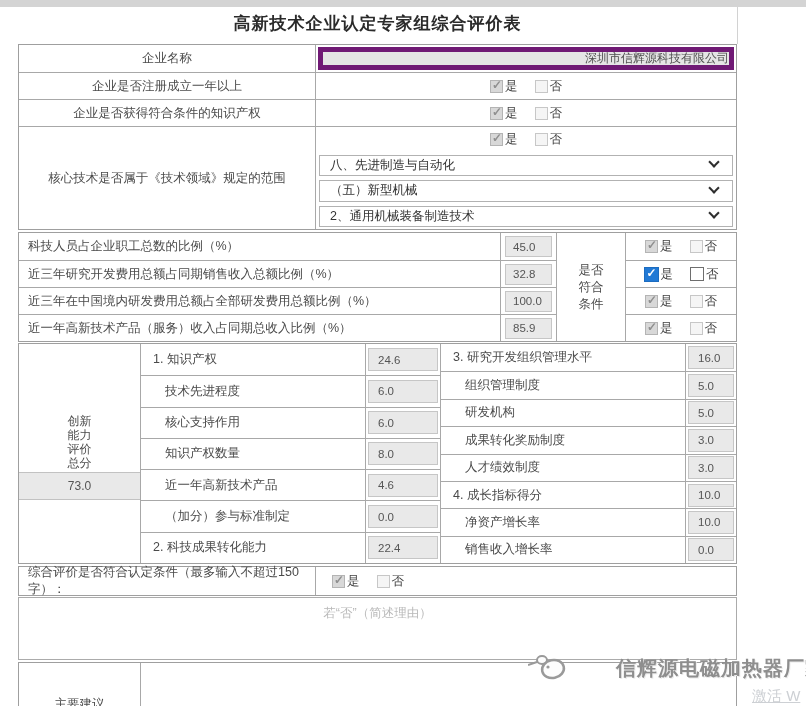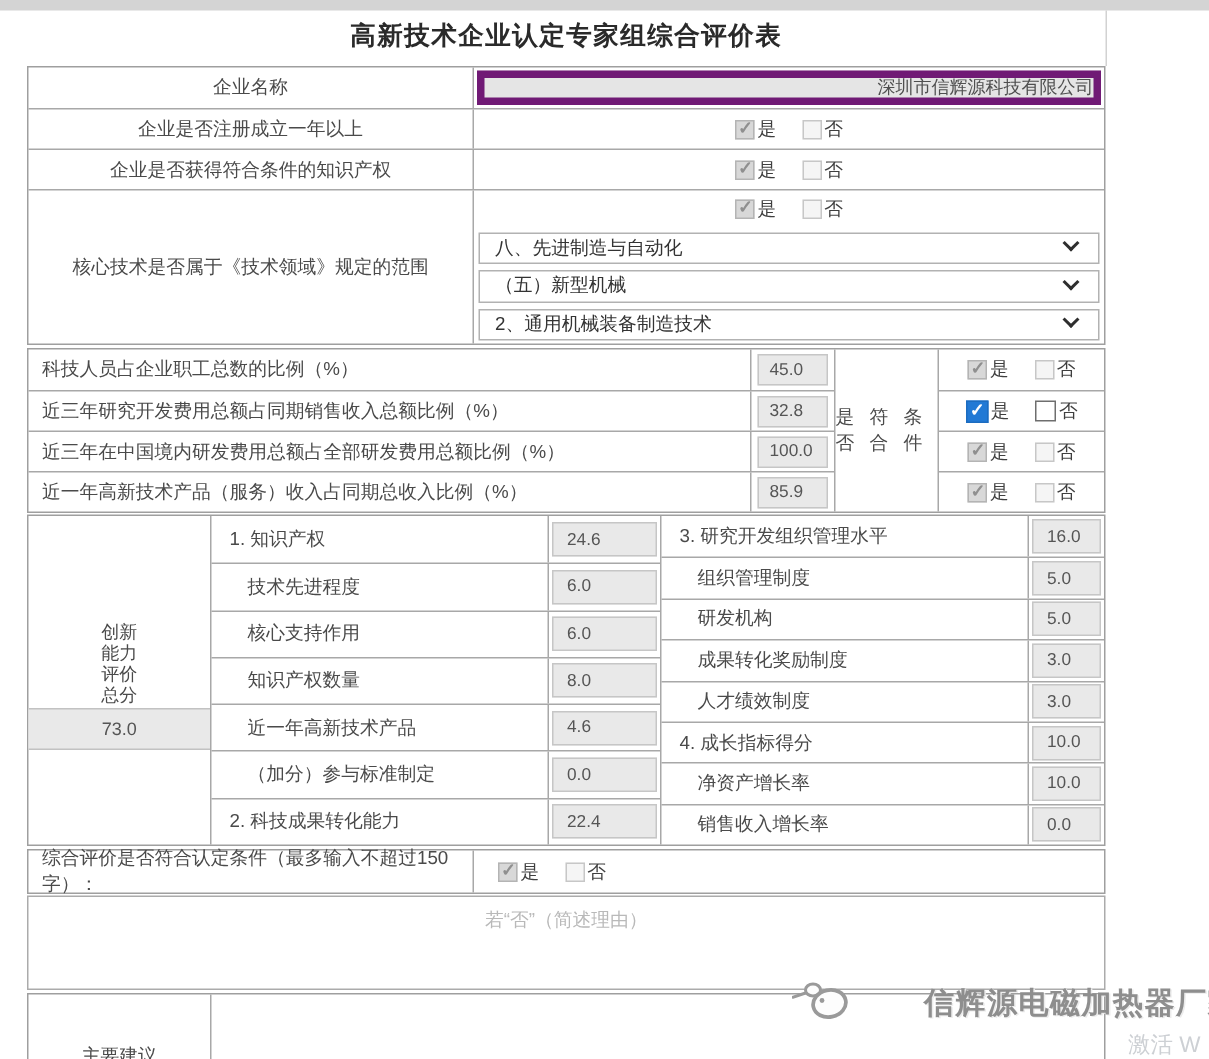--- a/index.html
+++ b/index.html
@@ -52,21 +52,21 @@
   .t2rows { position:absolute; left:0; top:0; bottom:0; width:538px; border-right:1px solid #a8a8a8;
             display:grid; grid-template-rows:repeat(4,1fr); }
   .t2r { display:flex; border-top:1px solid #a8a8a8; align-items:stretch; }
   .t2r:first-child { border-top:none; }
   .t2label { width:482px; border-right:1px solid #a8a8a8; padding-left:9px; font-size:12.5px;
              color:#4a4a4a; display:flex; align-items:center; flex-shrink:0; }
   .t2val { flex:1; display:flex; align-items:center; padding:0 4px; }
   .vbox { background:#e9e9e9; border:1px solid #c6c6c6; height:21px; display:flex; align-items:center;
           padding-left:7px; font-size:11.5px; color:#555; flex:1; }
   .t2merged { position:absolute; left:538px; top:0; bottom:0; width:69px; border-right:1px solid #a8a8a8;
-              display:flex; flex-direction:row; align-items:center; justify-content:center;
+              display:flex; flex-direction:column; align-items:center; justify-content:center;
               font-size:12.5px; color:#4a4a4a; line-height:17px; }
   .t2cbcol { position:absolute; left:607px; right:0; top:0; bottom:0; display:grid;
              grid-template-rows:repeat(4,1fr); }
   .t2cbr { display:flex; align-items:center; justify-content:center; border-top:1px solid #a8a8a8; }
   .t2cbr:first-child { border-top:none; }
 
   
   .t3 { top:343px; height:221px; }
   .t3left { position:absolute; left:0; top:0; bottom:0; width:122px; border-right:1px solid #a8a8a8; }
   .t3total-label { position:absolute; top:70px; left:0; right:0; text-align:center; font-size:12px;
@@ -100,21 +100,21 @@
   .t4 { top:662px; height:60px; }
   .t4left { position:absolute; left:0; top:0; bottom:0; width:122px; border-right:1px solid #a8a8a8; }
   .t4label { position:absolute; top:33px; left:0; width:100%; text-align:center; font-size:12.5px;
              color:#4a4a4a; }
 
   
   .watermark { position:absolute; left:528px; top:648px; display:flex; align-items:center; }
   .wm-icon { margin-right:4px; }
   .wm-text { font-size:20px; font-weight:bold; color:#8e8e8e; letter-spacing:1px; white-space:nowrap;
              text-shadow:1px 1px 0 #ececec;margin-left:40px; }
-  .activate { position:absolute; left:752px; top:687px; font-size:15px; color:#cdd0d4; white-space:nowrap; }
+  .activate { position:absolute; left:752px; top:687px; font-size:15px; color:#cdd0d4; white-space:nowrap;text-decoration:underline; }
 </style>
 </head>
 <body>
 
 <div class="page">
   <div class="top-band"></div>
   <div class="edge-tick"></div>
   <div class="title">高新技术企业认定专家组综合评价表</div>
 
   <div class="tbl t1">

